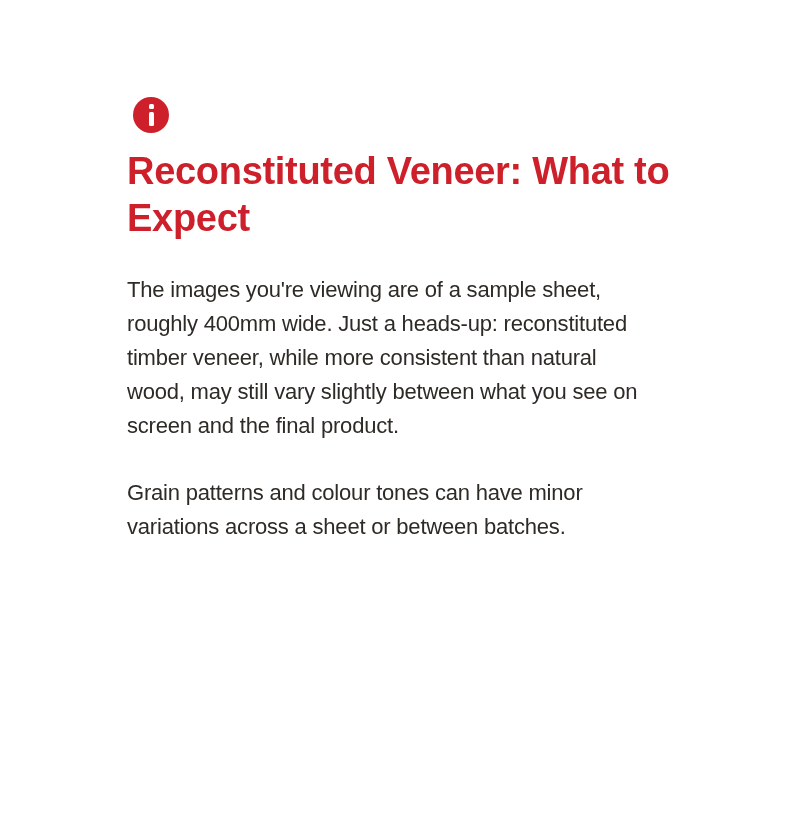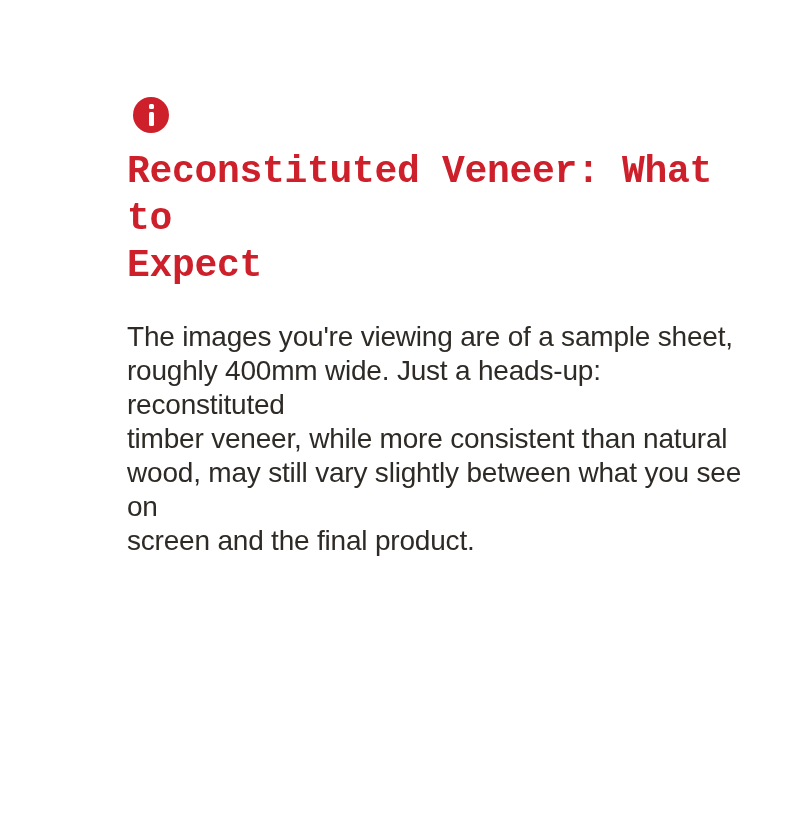--- a/index.html
+++ b/index.html
@@ -45,25 +45,24 @@
     background: #ffffff;
   }
   h1.notice-title {
     margin: 15px 0 0 0;
     font-size: 38px;
     line-height: 47px;
     font-weight: bold;
     letter-spacing: -0.3px;
     color: #CD202B;
     white-space: pre-line;
-    font-family: Liberation Mono, monospace;
   }
   .notice-body p {
     margin: 0 0 33px 0;
-    font-size: 28px;
+    font-size: 22px;
     line-height: 34px;
     letter-spacing: -0.2px;
     color: #2E2A26;
     white-space: pre-line;
   }
   .notice-body {
     margin-top: 31px;
   }
 </style>
 </head>
@@ -77,14 +76,16 @@
 
   <h1 class="notice-title">Reconstituted Veneer: What to
 Expect</h1>
 
   <div class="notice-body">
     <p>The images you're viewing are of a sample sheet,
 roughly 400mm wide. Just a heads-up: reconstituted
 timber veneer, while more consistent than natural
 wood, may still vary slightly between what you see on
 screen and the final product.</p>
+    <p>Grain patterns and colour tones can have minor
+variations across a sheet or between batches.</p>
   </div>
 </div>
 
 </body></html>

